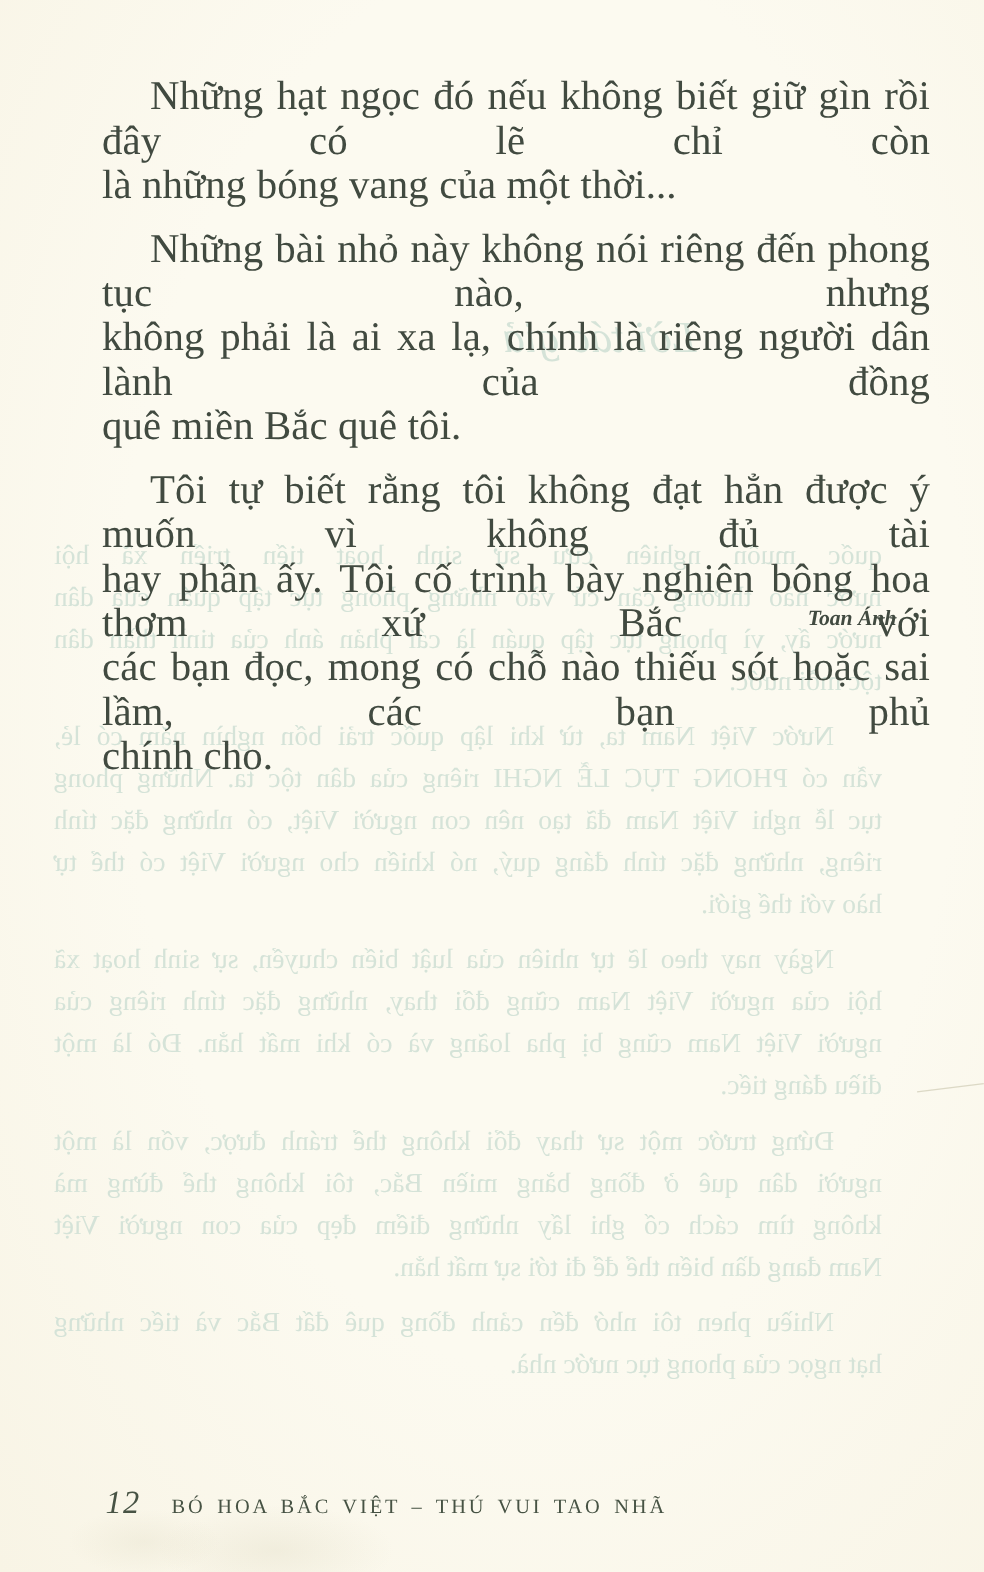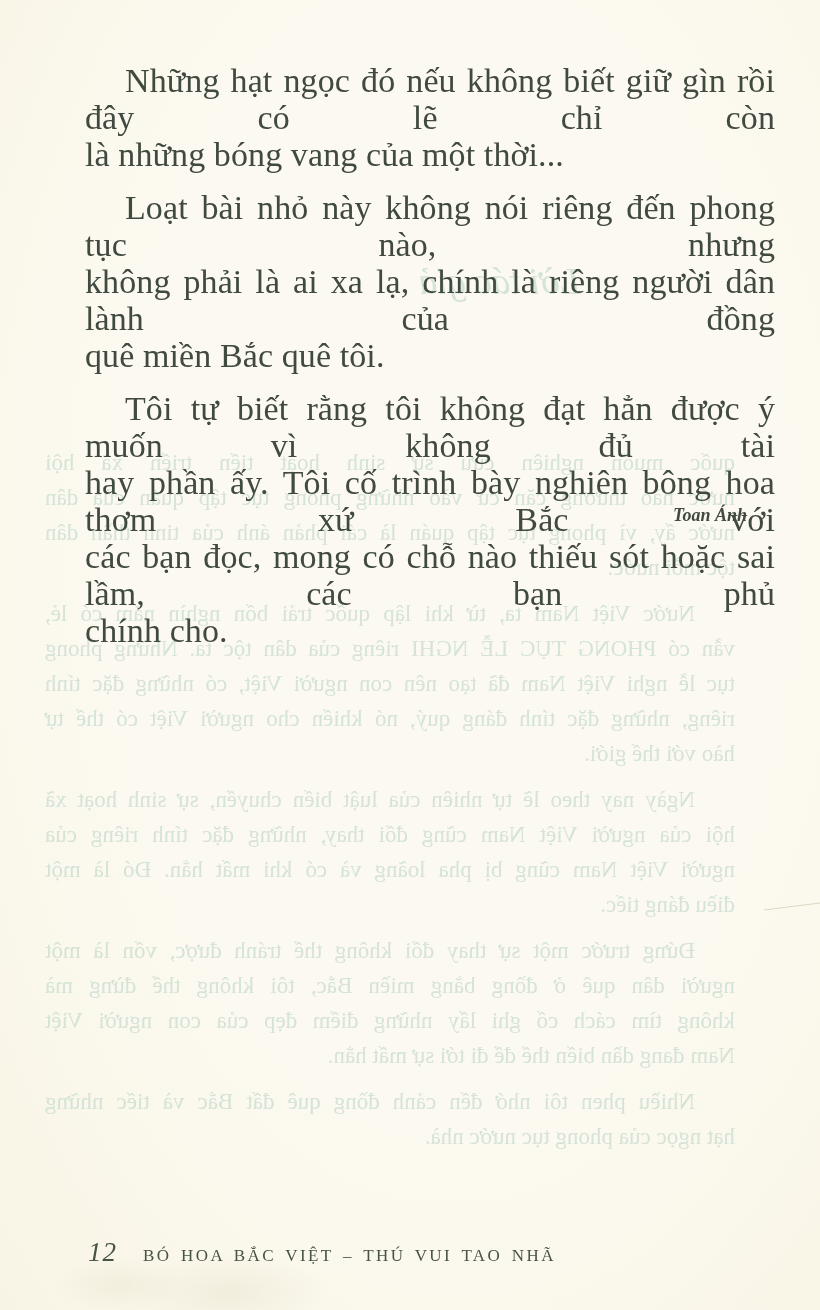--- a/index.html
+++ b/index.html
@@ -132,21 +132,21 @@
         <div class="tline lastline">hạt ngọc của phong tục nước nhà.</div>
       </div>
     </div>
 
   <div class="main-text">
       <div class="para">
         <div class="tline firstline">Những hạt ngọc đó nếu không biết giữ gìn rồi đây có lẽ chỉ còn</div>
         <div class="tline lastline">là những bóng vang của một thời...</div>
       </div>
       <div class="para">
-        <div class="tline firstline">Loạt bài nhỏ này không nói riêng đến phong tục nào, nhưng</div>
+        <div class="tline firstline">Những bài nhỏ này không nói riêng đến phong tục nào, nhưng</div>
         <div class="tline">không phải là ai xa lạ, chính là riêng người dân lành của đồng</div>
         <div class="tline lastline">quê miền Bắc quê tôi.</div>
       </div>
       <div class="para">
         <div class="tline firstline">Tôi tự biết rằng tôi không đạt hẳn được ý muốn vì không đủ tài</div>
         <div class="tline">hay phần ấy. Tôi cố trình bày nghiên bông hoa thơm xứ Bắc với</div>
         <div class="tline">các bạn đọc, mong có chỗ nào thiếu sót hoặc sai lầm, các bạn phủ</div>
         <div class="tline lastline">chính cho.</div>
       </div>
     </div>

